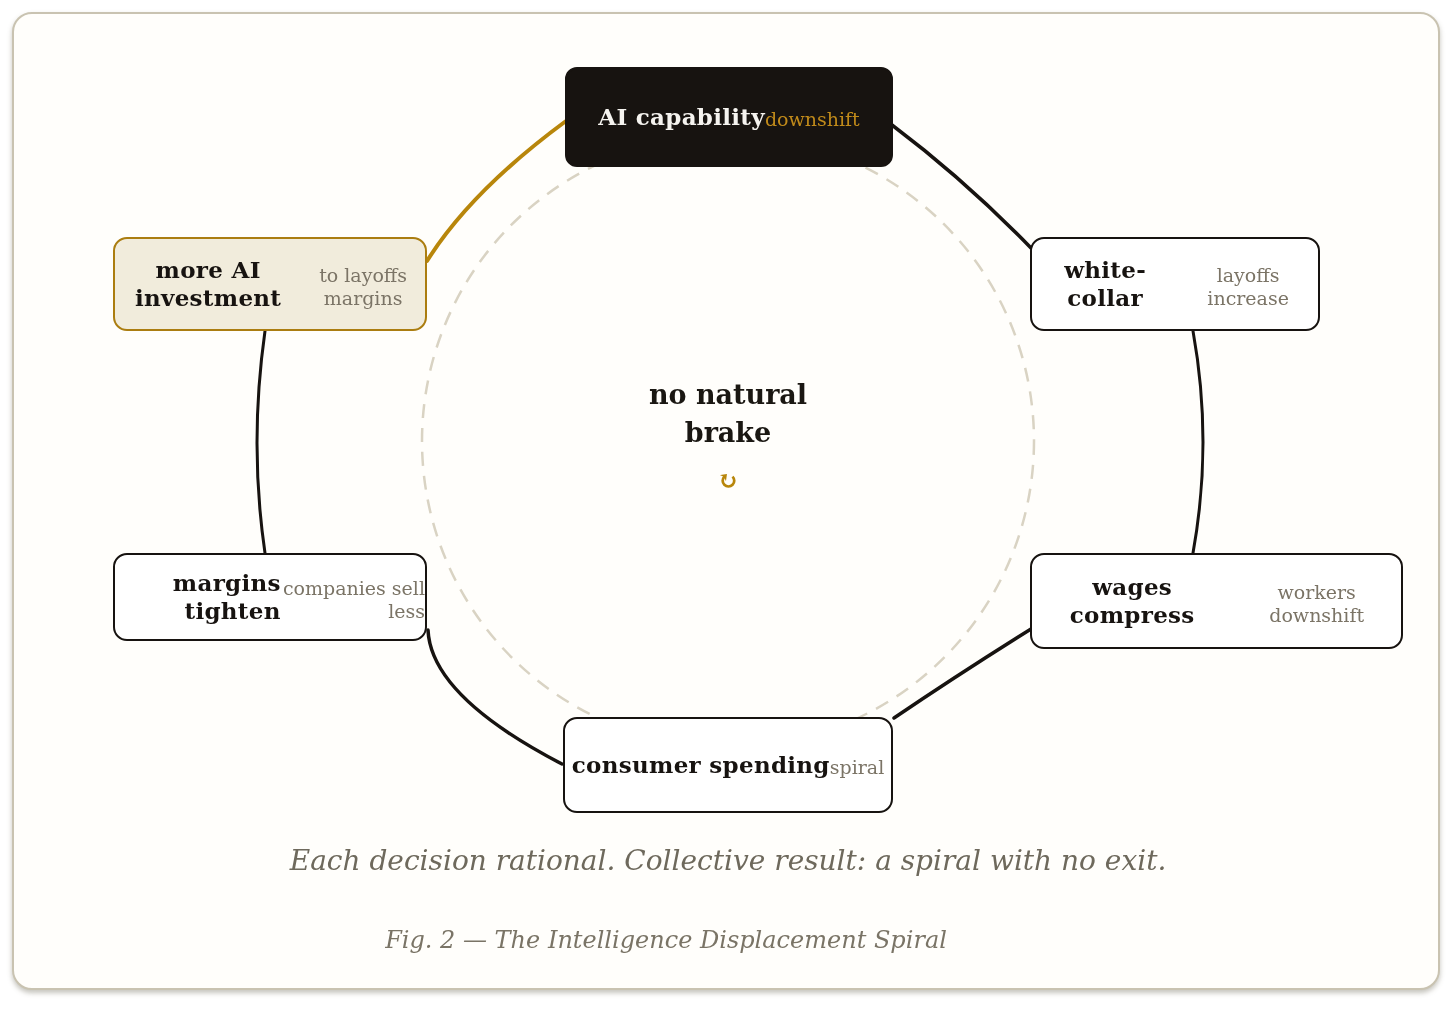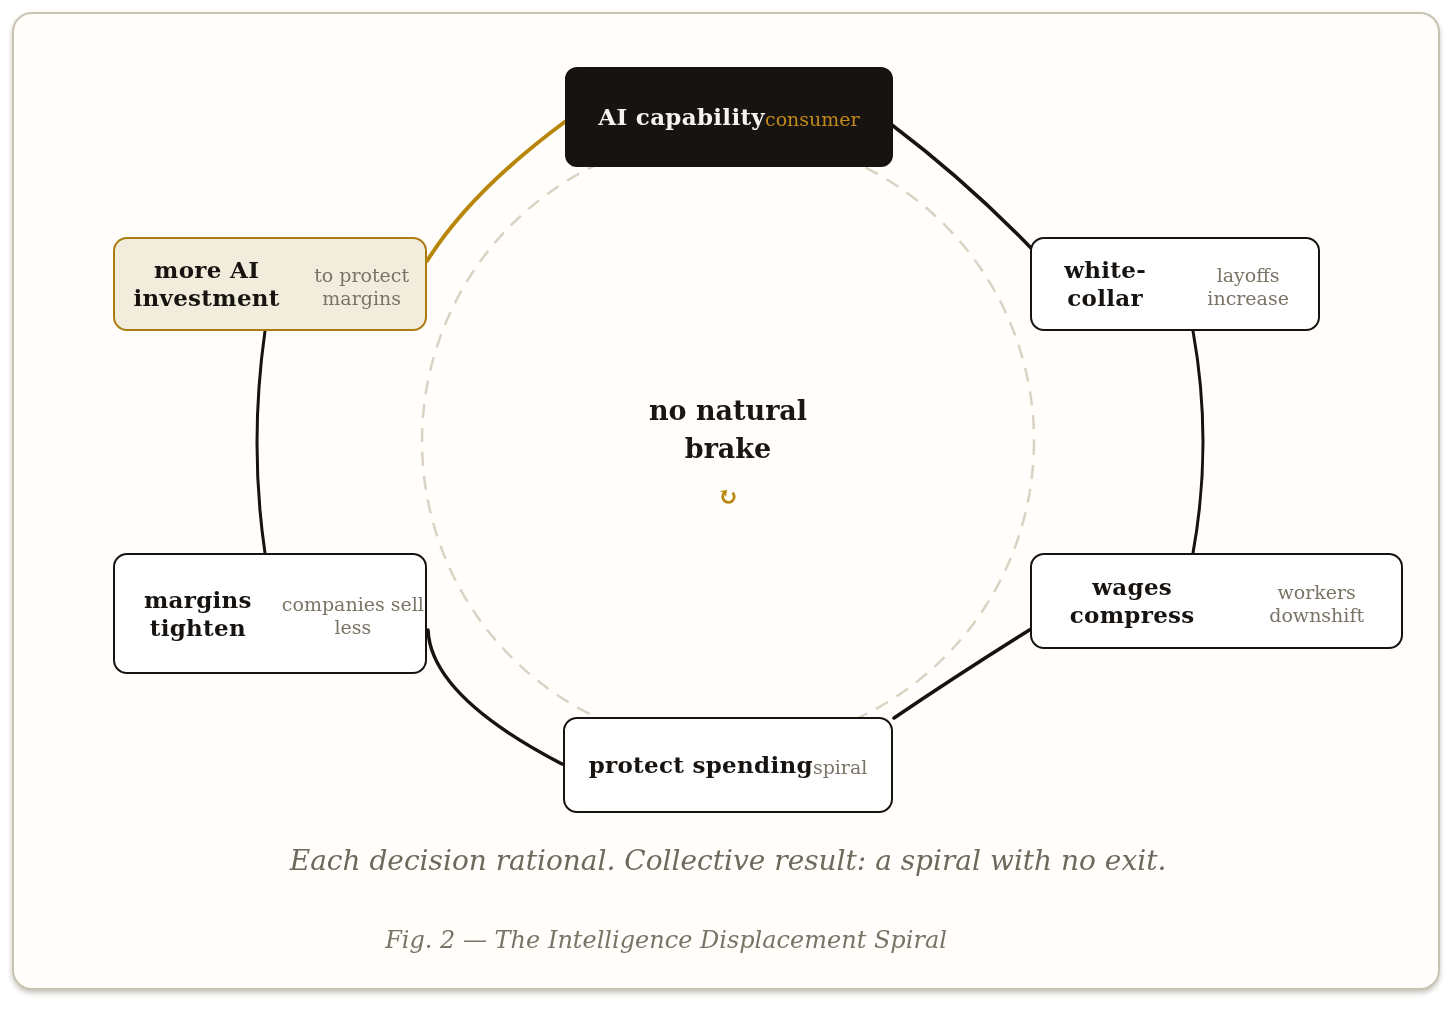--- a/index.html
+++ b/index.html
@@ -76,21 +76,20 @@
     left: 618px;
     top: 376px;
     width: 220px;
     text-align: center;
   }
   .center-label .center-title {
     font-size: 27px;
     font-weight: bold;
     color: #1a1712;
     line-height: 1.4;
-    margin-top: 16px;
   }
   .center-label .cycle {
     margin-top: 16px;
     font-size: 25px;
     font-weight: bold;
     color: #b8860b;
     line-height: 1;
   }
   .caption {
     position: absolute;
@@ -109,21 +108,21 @@
     width: 1332px;
     text-align: center;
     font-style: italic;
     font-size: 24px;
     color: #7a7466;
   }
   
   .pos-ai        { left: 565px;  top: 67px;  width: 328px; height: 100px; }
   .pos-more-ai   { left: 113px;  top: 237px; width: 314px; height: 94px;  }
   .pos-white     { left: 1030px; top: 237px; width: 290px; height: 94px;  }
-  .pos-margins   { left: 113px;  top: 553px; width: 314px; height: 121px;  }
+  .pos-margins   { left: 113px;  top: 553px; width: 314px; height: 88px; text-align: right;  }
   .pos-wages     { left: 1030px; top: 553px; width: 373px; height: 96px;  }
   .pos-consumer  { left: 563px;  top: 717px; width: 330px; height: 96px;  }
 </style>
 </head>
 <body>
 
 <div class="stage">
 
   <div class="card"></div>
 
@@ -139,46 +138,46 @@
 
     <path d="M 1193 331 Q 1213 442 1193 553" fill="none" stroke="#171310" stroke-width="3" stroke-linecap="round"></path>
 
     <path d="M 1031 629 Q 959 674 894 718" fill="none" stroke="#171310" stroke-width="3.5" stroke-linecap="round"></path>
 
     <path d="M 428 630 Q 431 696 562 764" fill="none" stroke="#171310" stroke-width="3.5" stroke-linecap="round"></path>
   </svg>
 
   <div class="node dark pos-ai">
     <div class="title">AI capability</div>
-    <div class="subtitle">consumer</div>
+    <div class="subtitle">downshift</div>
   </div>
 
   <div class="node pos-white">
     <div class="title">white-collar</div>
     <div class="subtitle">layoffs increase</div>
   </div>
 
   <div class="node pos-wages">
     <div class="title">wages compress</div>
     <div class="subtitle">workers downshift</div>
   </div>
 
   <div class="node pos-consumer">
-    <div class="title">protect spending</div>
+    <div class="title">consumer spending</div>
     <div class="subtitle">spiral</div>
   </div>
 
   <div class="node pos-margins">
     <div class="title">margins tighten</div>
     <div class="subtitle">companies sell less</div>
   </div>
 
   <div class="node accent pos-more-ai">
     <div class="title">more AI investment</div>
-    <div class="subtitle">to protect margins</div>
+    <div class="subtitle">to layoffs margins</div>
   </div>
 
   <div class="center-label">
     <div class="center-title">no natural brake</div>
     <div class="cycle">↻</div>
   </div>
 
   <div class="caption">Each decision rational. Collective result: a spiral with no exit.</div>
   <div class="fig-label">Fig. 2 — The Intelligence Displacement Spiral</div>
 

